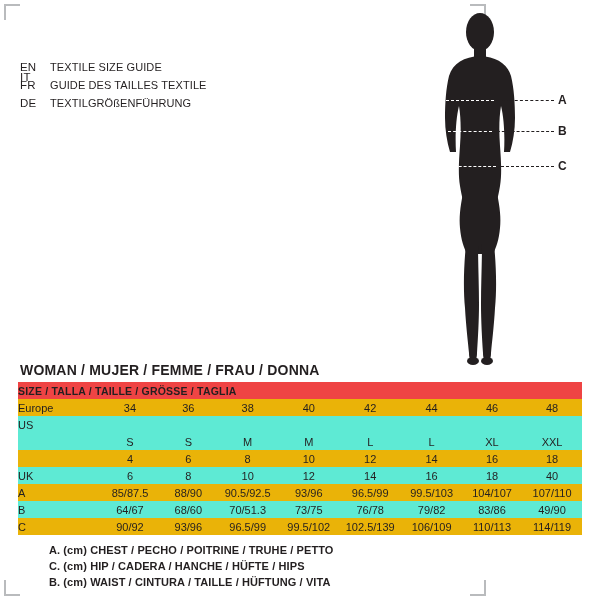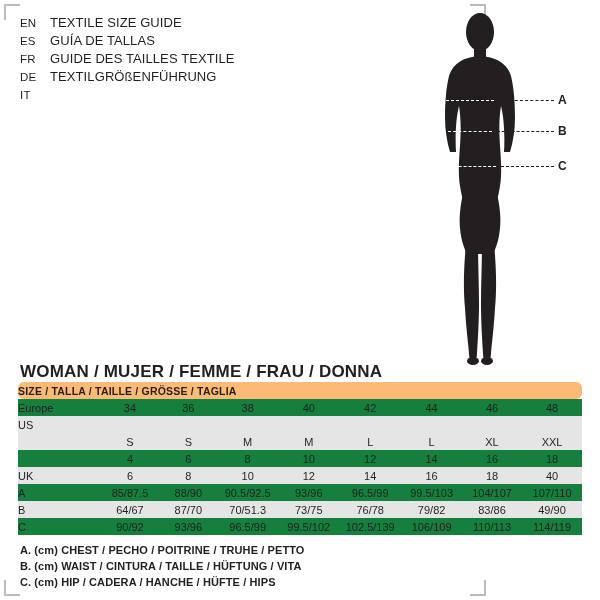--- a/index.html
+++ b/index.html
@@ -33,22 +33,23 @@
     align-items: baseline;
     height: 18px;
     line-height: 18px;
   }
   .title-code {
     width: 30px;
     font-size: 11.5px;
     letter-spacing: 0.2px;
   }
   .title-text {
-    font-size: 13px;
+    font-size: 11px;
     letter-spacing: 0.1px;
+    margin-top: 44px;
   }
 
   
   .figure-wrap {
     position: absolute;
     left: 400px;
     top: 8px;
     width: 190px;
     height: 360px;
   }
@@ -70,48 +71,47 @@
     font-size: 12px;
     font-weight: bold;
     color: #231f20;
   }
 
   
   .woman-header {
     position: absolute;
     left: 20px;
     top: 362px;
-    font-size: 17px;
+    font-size: 14px;
     font-weight: bold;
     letter-spacing: 0.2px;
   }
 
   
   .table {
     position: absolute;
     left: 18px;
     top: 382px;
     width: 564px;
     border-collapse: collapse;
     font-size: 11px;
   }
   .table td {
     height: 17px;
     padding: 0;
     vertical-align: middle;
   }
   .row-header td {
-    background: #fdba74;
+    background: #ef4444;
     font-weight: bold;
     font-size: 10.5px;
     letter-spacing: 0.2px;
-    border-radius: 6px;
-  }
-  .row-shade td { background: #e5e5e5; }
-  .row-plain td { background: #15803d; }
+  }
+  .row-shade td { background: #5eead4; }
+  .row-plain td { background: #eab308; }
   .cell-label {
     width: 96px;
     padding-left: 6px;
     text-align: left;
   }
   .cell-val {
     text-align: center;
     width: 66px;
   }
 
@@ -120,20 +120,21 @@
     position: absolute;
     left: 20px;
     top: 542px;
     font-size: 11px;
     font-weight: bold;
     letter-spacing: 0.1px;
   }
   .footnotes div {
     height: 16px;
     line-height: 16px;
+    margin-left: 29px;
   }
 
   
   .corner {
     position: absolute;
     width: 14px;
     height: 14px;
     border-color: #b9bbbd;
     border-style: solid;
     border-width: 0;
@@ -150,24 +151,20 @@
 
   <div class="corner tl"></div>
   <div class="corner tr"></div>
   <div class="corner bl"></div>
   <div class="corner br"></div>
 
   <div class="titles">
     <div class="title-row">
       <span class="title-code">EN</span>
       <span class="title-text">TEXTILE SIZE GUIDE</span>
-    </div>
-    <div class="title-row">
-      <span class="title-code">ES</span>
-      <span class="title-text">GUÍA DE TALLAS</span>
     </div>
     <div class="title-row">
       <span class="title-code">FR</span>
       <span class="title-text">GUIDE DES TAILLES TEXTILE</span>
     </div>
     <div class="title-row">
       <span class="title-code">DE</span>
       <span class="title-text">TEXTILGRÖßENFÜHRUNG</span>
     </div>
     <div class="title-row">
@@ -317,21 +314,21 @@
         <td class="cell-val">93/96</td>
         <td class="cell-val">96.5/99</td>
         <td class="cell-val">99.5/103</td>
         <td class="cell-val">104/107</td>
         <td class="cell-val">107/110</td>
       </tr>
 
       <tr class="row-shade">
         <td class="cell-label">B</td>
         <td class="cell-val">64/67</td>
-        <td class="cell-val">87/70</td>
+        <td class="cell-val">68/60</td>
         <td class="cell-val">70/51.3</td>
         <td class="cell-val">73/75</td>
         <td class="cell-val">76/78</td>
         <td class="cell-val">79/82</td>
         <td class="cell-val">83/86</td>
         <td class="cell-val">49/90</td>
       </tr>
 
       <tr class="row-plain">
         <td class="cell-label">C</td>
@@ -342,17 +339,17 @@
         <td class="cell-val">102.5/139</td>
         <td class="cell-val">106/109</td>
         <td class="cell-val">110/113</td>
         <td class="cell-val">114/119</td>
       </tr>
     </tbody>
   </table>
 
   <div class="footnotes">
     <div>A. (cm) CHEST / PECHO / POITRINE / TRUHE / PETTO</div>
+    <div>C. (cm) HIP / CADERA / HANCHE / HÜFTE / HIPS</div>
     <div>B. (cm) WAIST / CINTURA / TAILLE / HÜFTUNG / VITA</div>
-    <div>C. (cm) HIP / CADERA / HANCHE / HÜFTE / HIPS</div>
   </div>
 
 </div>
 
 </body></html>

